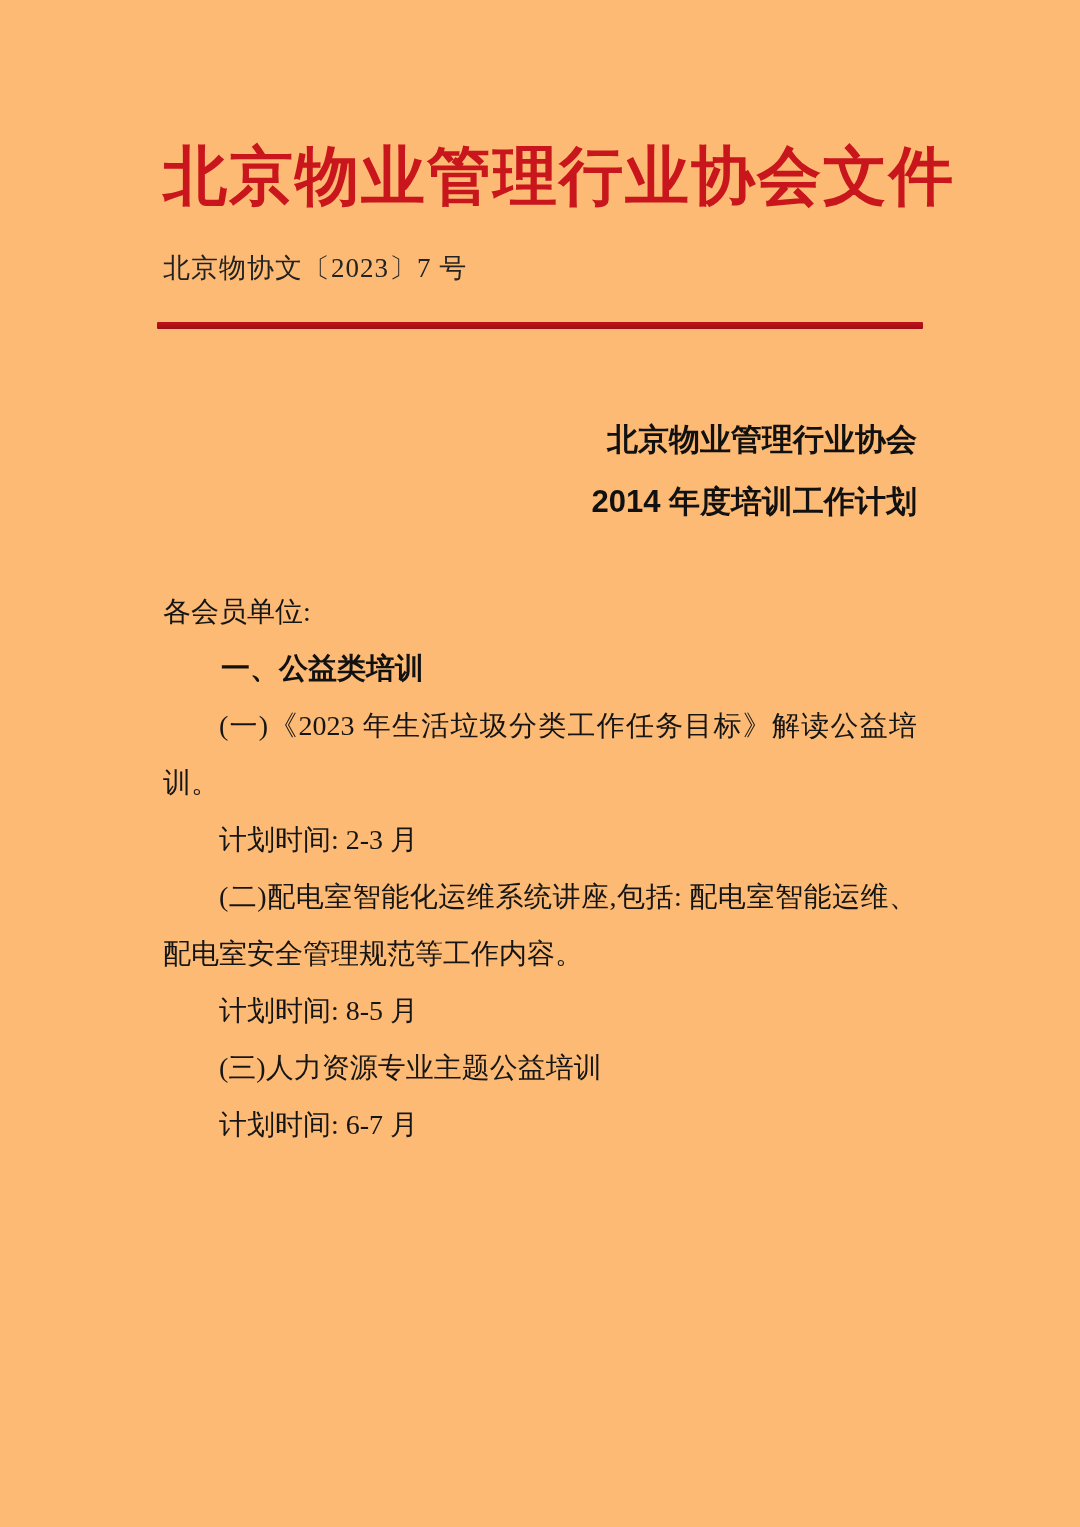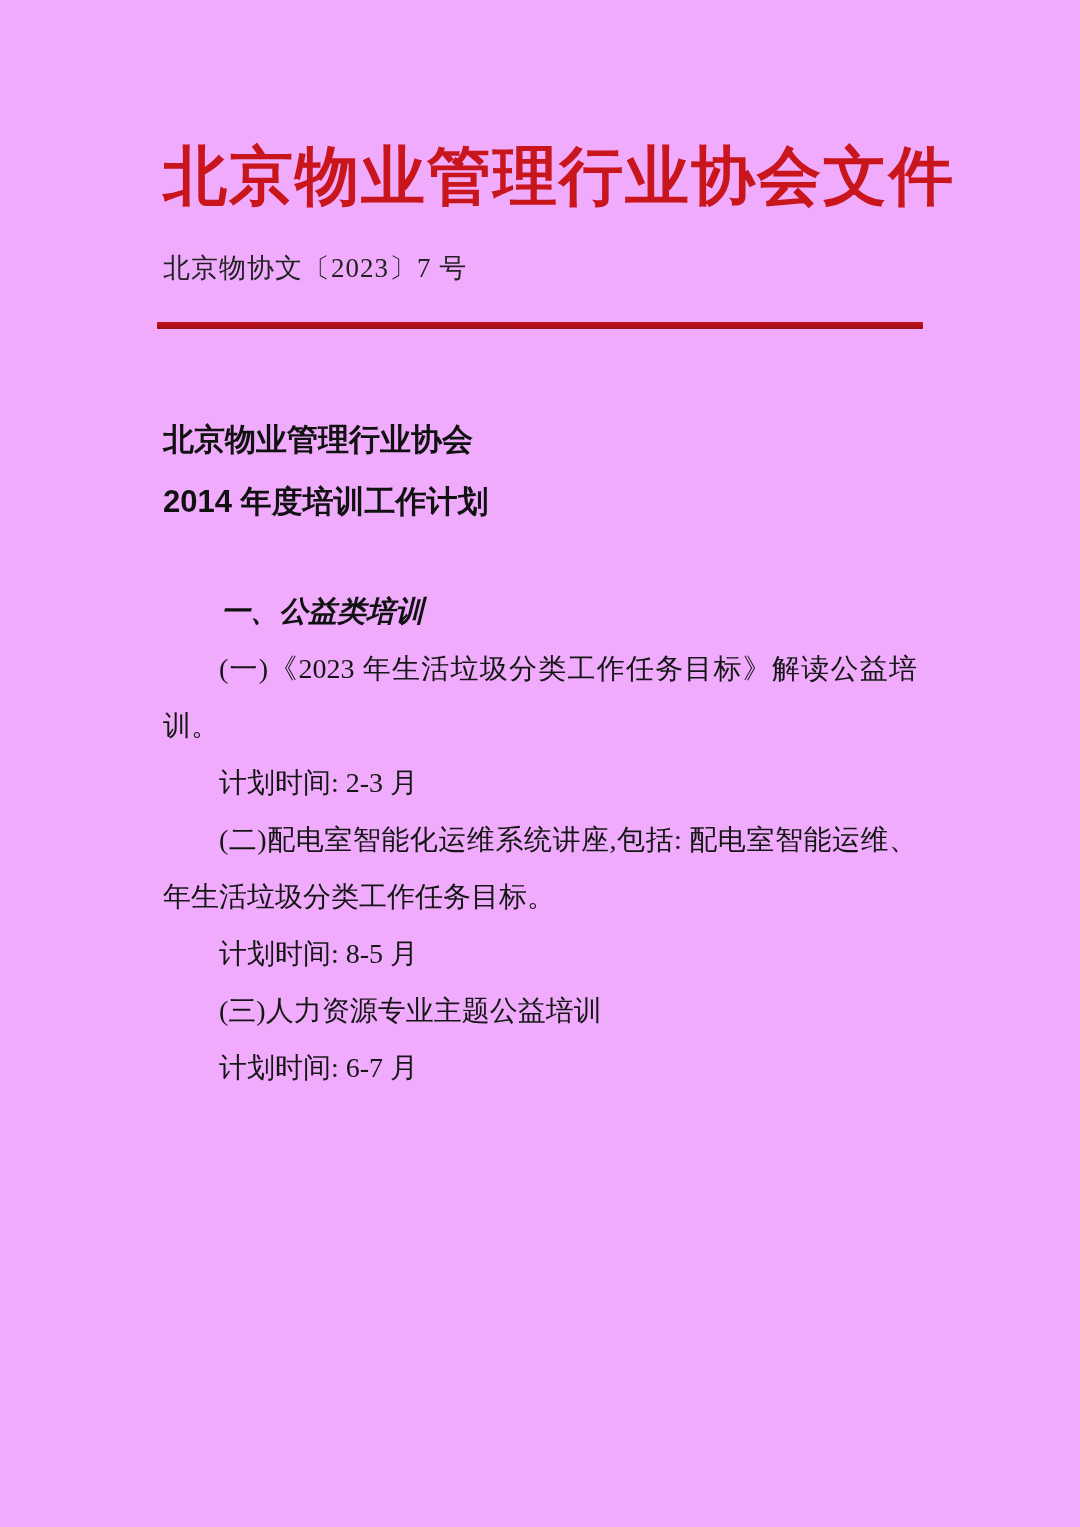--- a/index.html
+++ b/index.html
@@ -5,21 +5,21 @@
   html, body {
     margin: 0;
     padding: 0;
     background: #ffffff;
   }
   .page {
     position: relative;
     width: 1080px;
     height: 1527px;
     margin: 0 auto;
-    background: #f0abfc;
+    background: #fdba74;
     box-sizing: border-box;
     padding: 0 163px;
     overflow: hidden;
     font-family: "Liberation Serif", "DejaVu Serif", serif;
     color: #1a1a1a;
   }
   .masthead {
     margin-top: 145px;
     text-align: center;
     font-family: "Liberation Serif", "DejaVu Serif", serif;
@@ -39,21 +39,21 @@
     color: #222222;
   }
   .red-rule {
     margin: 40px -6px 0 -6px;
     height: 7px;
     background: linear-gradient(#c01219, #9d0e14);
     border-radius: 1px;
   }
   .doc-title {
     margin-top: 80px;
-    text-align: left;
+    text-align: right;
     font-family: "Liberation Sans", "DejaVu Sans", sans-serif;
     font-weight: 700;
     font-size: 31px;
     line-height: 62px;
     color: #111111;
   }
   .body-text {
     margin-top: 50px;
     font-size: 28px;
     line-height: 57px;
@@ -68,21 +68,20 @@
   }
   .section-heading {
     margin: 0;
     text-indent: 2em;
     font-family: "Liberation Sans", "DejaVu Sans", sans-serif;
     font-weight: 700;
     font-size: 29px;
     line-height: 57px;
     color: #111111;
     text-align: left;
-    font-style: italic;
   }
   .schedule {
     text-align: left;
   }
 </style>
 </head>
 <body>
 
 <div class="page">
 
@@ -92,28 +91,29 @@
 
   <div class="red-rule"></div>
 
   <div class="doc-title">
     <div>北京物业管理行业协会</div>
     <div>2014 年度培训工作计划</div>
   </div>
 
   <div class="body-text">
 
+    <p>各会员单位:</p>
 
 
     <p class="section-heading">一、公益类培训</p>
 
     <p class="indent">(一)《2023 年生活垃圾分类工作任务目标》解读公益培训。</p>
     <p class="indent schedule">计划时间: 2-3 月</p>
 
-    <p class="indent">(二)配电室智能化运维系统讲座,包括: 配电室智能运维、年生活垃圾分类工作任务目标。</p>
+    <p class="indent">(二)配电室智能化运维系统讲座,包括: 配电室智能运维、配电室安全管理规范等工作内容。</p>
     <p class="indent schedule">计划时间: 8-5 月</p>
 
     <p class="indent">(三)人力资源专业主题公益培训</p>
     <p class="indent schedule">计划时间: 6-7 月</p>
 
   </div>
 
 </div>
 
 </body></html>

